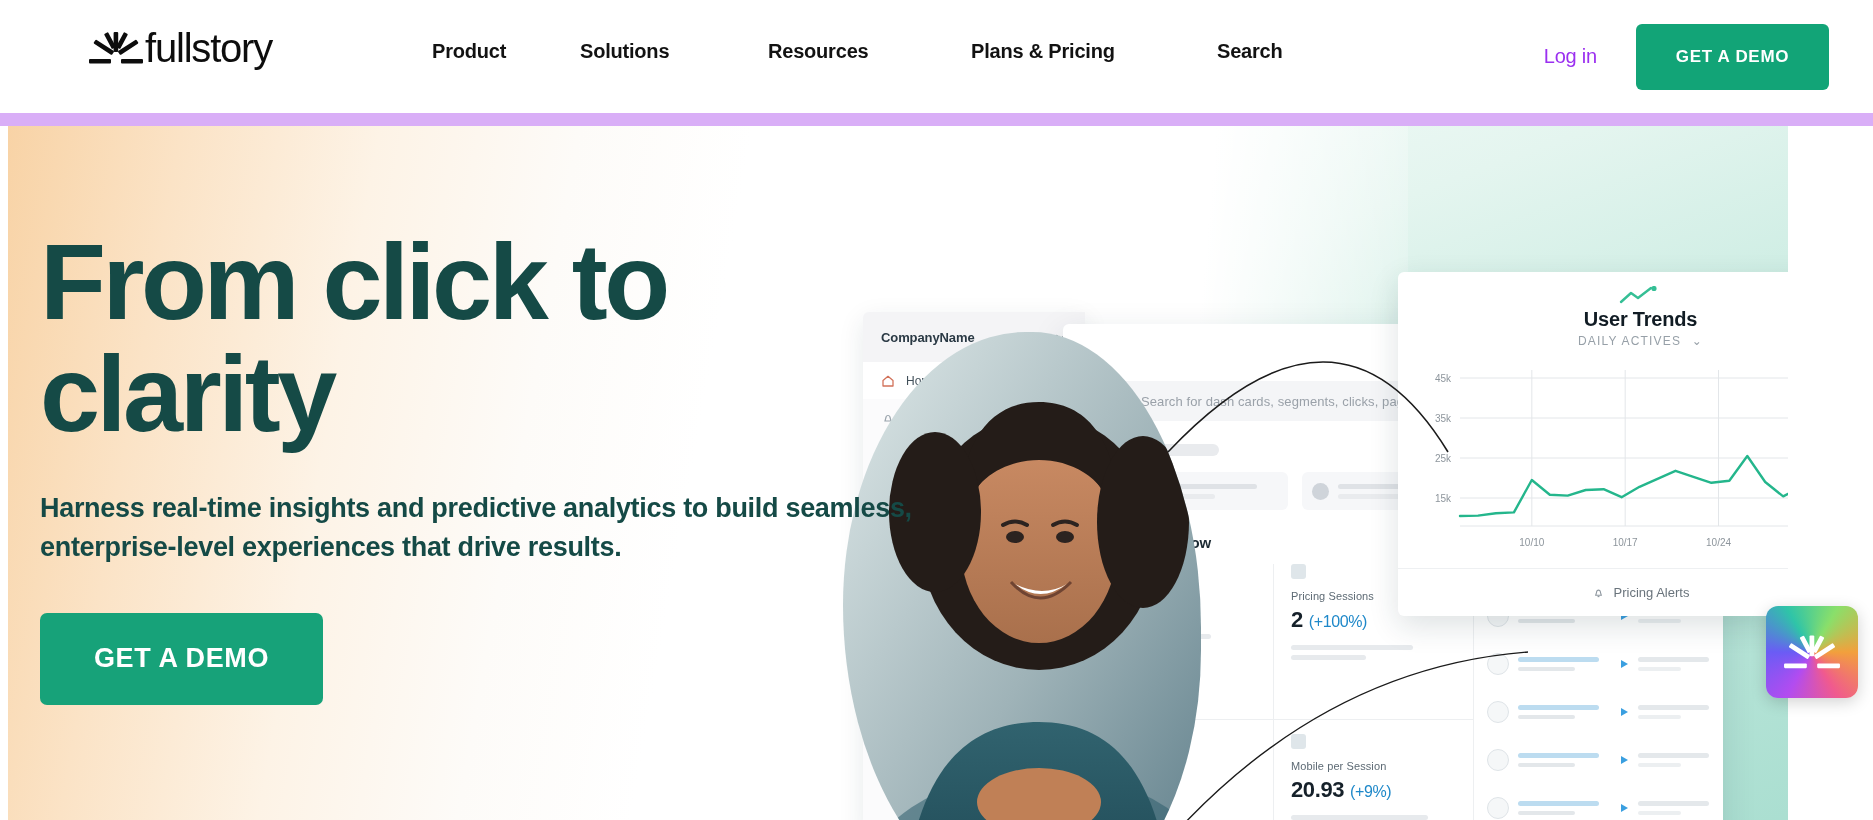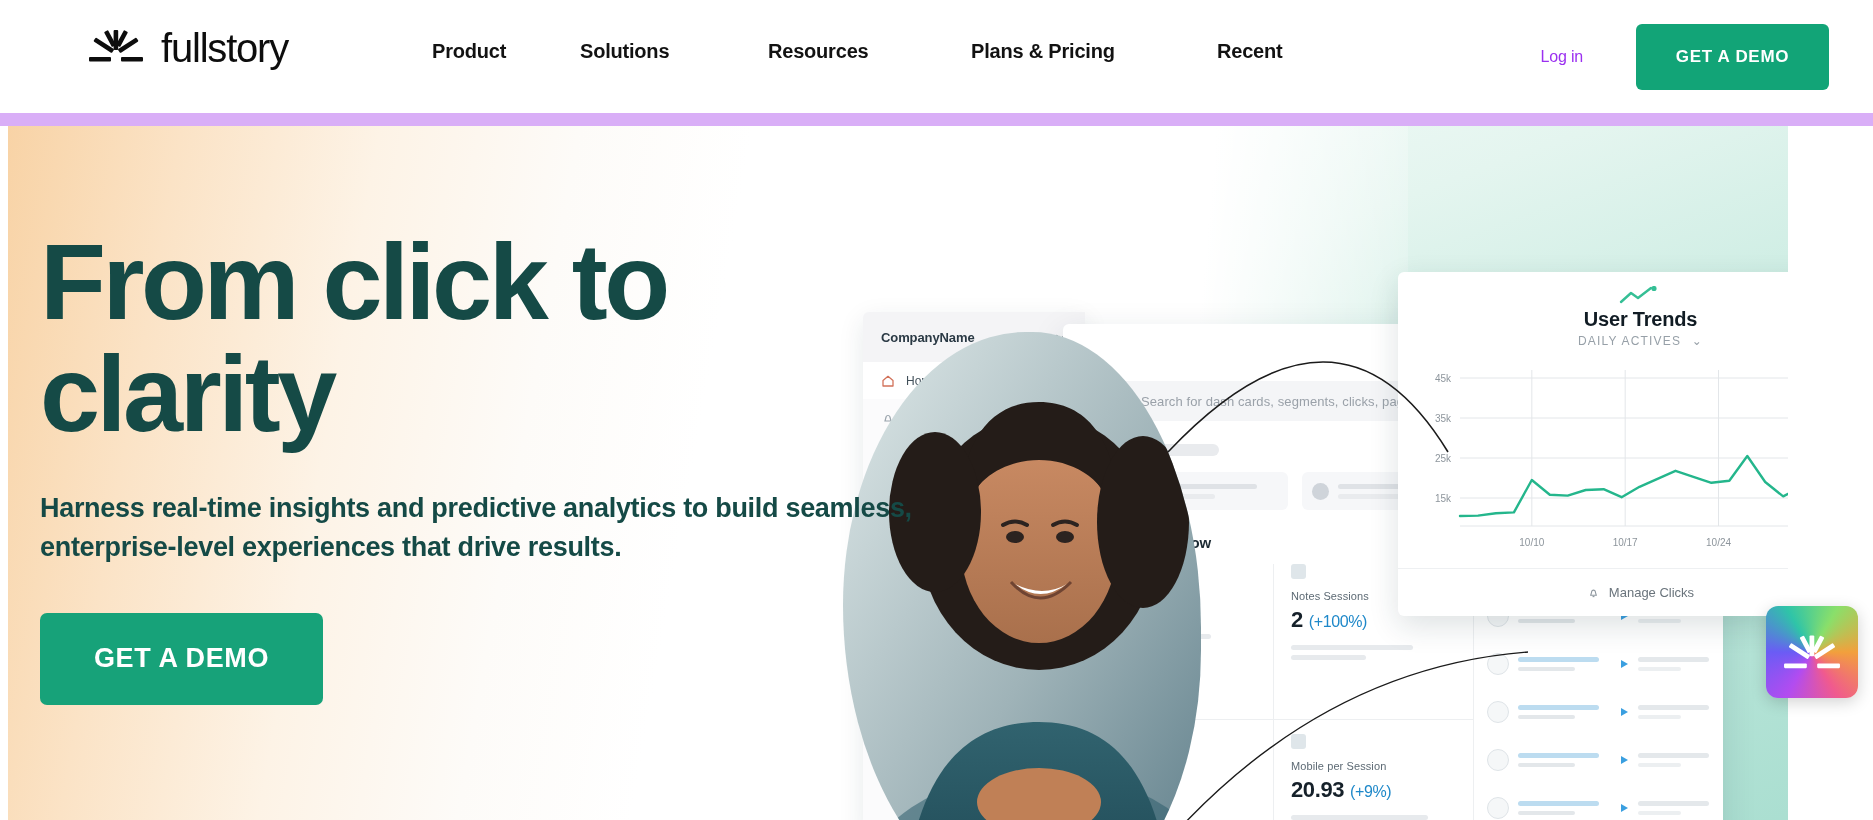--- a/index.html
+++ b/index.html
@@ -8,36 +8,36 @@
     font-family:"Liberation Sans", sans-serif;
     background:#ffffff;
   }
   .page { position:relative; width:1873px; height:820px; overflow:hidden; }
 
   
   .header {
     position:absolute; top:0; left:0; width:1873px; height:113px;
     background:#fff; display:flex; align-items:center; z-index:40;
   }
-  .logo-wrap { position:absolute; left:88px; top:28px; display:flex; gap:17px; }
+  .logo-wrap { position:absolute; left:88px; top:28px; display:flex; align-items:center; gap:1px; }
   .logo-mark { width:56px; height:36px; display:block; }
   .logo-text { font-size:40px; font-weight:400; color:#0d0d0d; letter-spacing:-1.2px;
                font-family:"Liberation Sans", sans-serif; line-height:1; }
 
   .nav { position:absolute; left:432px; top:40px; display:flex; align-items:flex-start; }
   .nav-item {
     font-size:20px; font-weight:700; color:#121212; letter-spacing:-0.2px;
     white-space:nowrap; cursor:pointer;
   }
   .nav-item + .nav-item { margin-left:0; }
 
   .nav-right { position:absolute; right:0; top:0; height:113px; display:flex; align-items:center; }
   .login-link {
-    font-size:16px; color:#9b30f0; font-weight:400; letter-spacing:-0.2px;
-    margin-right:53px; cursor:pointer; white-space:nowrap;
+    font-size:20px; color:#9b30f0; font-weight:400; letter-spacing:-0.2px;
+    margin-right:39px; cursor:pointer; white-space:nowrap;
   }
   .demo-btn-top {
     width:193px; height:66px; background:#12a477; border-radius:6px;
     color:#fff; font-size:17px; font-weight:700; letter-spacing:0.7px;
     display:flex; align-items:center; justify-content:center; cursor:pointer;
     margin-right:44px;
   }
 
   .purple-stripe {
     position:absolute; top:113px; left:0; width:1873px; height:13px;
@@ -191,21 +191,21 @@
         </g>
       </svg>
       <span class="logo-text">fullstory</span>
     </div>
 
     <div class="nav">
       <div class="nav-item" style="width:148px">Product</div>
       <div class="nav-item" style="width:188px">Solutions</div>
       <div class="nav-item" style="width:203px">Resources</div>
       <div class="nav-item" style="width:246px">Plans &amp; Pricing</div>
-      <div class="nav-item">Recent</div>
+      <div class="nav-item">Search</div>
     </div>
 
     <div class="nav-right">
       <div class="login-link">Log in</div>
       <div class="demo-btn-top">GET A DEMO</div>
     </div>
   </div>
 
   <div class="purple-stripe"></div>
 
@@ -312,21 +312,21 @@
             <span></span>
           </div>
           <div class="metric-sub">
             <div style="width:70%"></div>
               <div style="width:46%"></div>
           </div>
         </div>
 
         <div class="metric" style="left:228px; top:240px; width:170px;">
           <div class="metric-ico"></div>
-          <div class="metric-label">Notes Sessions</div>
+          <div class="metric-label">Pricing Sessions</div>
           <div class="metric-val">
             <span>2</span>
             <span class="metric-delta">(+100%)</span>
           </div>
           <div class="metric-sub">
             <div style="width:72%"></div>
               <div style="width:44%"></div>
           </div>
         </div>
 
@@ -446,21 +446,21 @@
             <line x1="413.90909090909093" y1="10" x2="413.90909090909093" y2="166" stroke="#e3e6e9" stroke-width="1"></line>
             <text x="413.90909090909093" y="186" text-anchor="middle" font-size="10" fill="#8d959c" font-family="&quot;Liberation Sans&quot;, sans-serif">10/31</text>
             <polyline points="62.0,156.0 80.0,155.6 97.9,153.2 115.9,152.4 133.8,120.0 151.8,134.8 169.7,135.6 187.7,130.0 205.6,129.2 223.6,137.2 241.5,126.8 259.5,118.8 277.5,110.8 295.4,116.8 313.4,122.8 331.3,120.8 349.3,96.0 367.2,122.0 385.2,136.4 403.1,126.8 421.1,18.0 439.0,137.2 457.0,134.0" fill="none" stroke="#24b68c" stroke-width="2.4" stroke-linejoin="round" stroke-linecap="round"></polyline>
           </svg>
 
         <div class="ut-foot">
           <svg class="bell-ico" viewBox="0 0 14 14">
             <path d="M4 10 H10 L9 6.5 A2 2 0 0 0 5 6.5 Z" fill="none" stroke="#8d969e" stroke-width="1.2"></path>
             <line x1="6" y1="11.4" x2="8" y2="11.4" stroke="#8d969e" stroke-width="1.2"></line>
           </svg>
-          <span>Manage Clicks</span>
+          <span>Pricing Alerts</span>
         </div>
       </div>
 
       <div class="person-blob">
         <svg class="person-art" viewBox="0 0 358 580" preserveAspectRatio="xMidYMid slice">
           <defs>
             <linearGradient id="bgp" x1="0" y1="0" x2="1" y2="1">
               <stop offset="0%" stop-color="#dfe9e9"></stop>
                 <stop offset="55%" stop-color="#9fb3b8"></stop>
                 <stop offset="100%" stop-color="#5d7d89"></stop>

